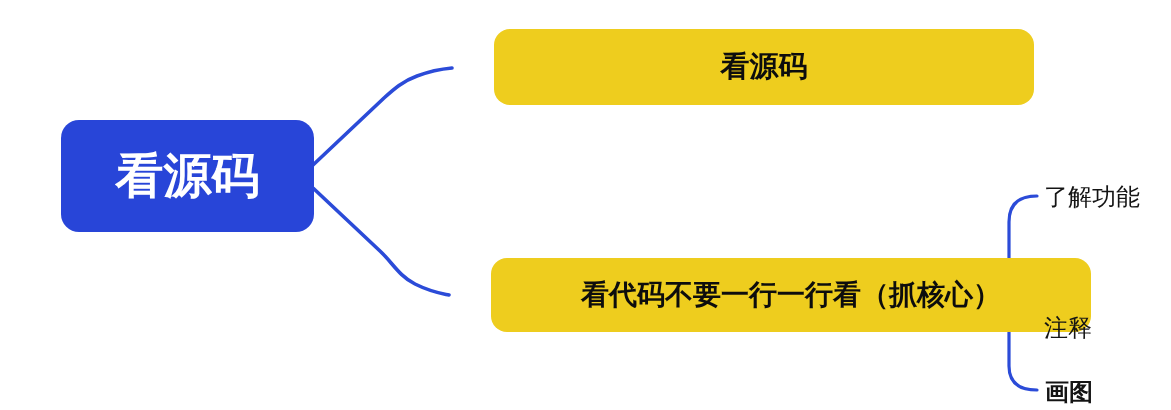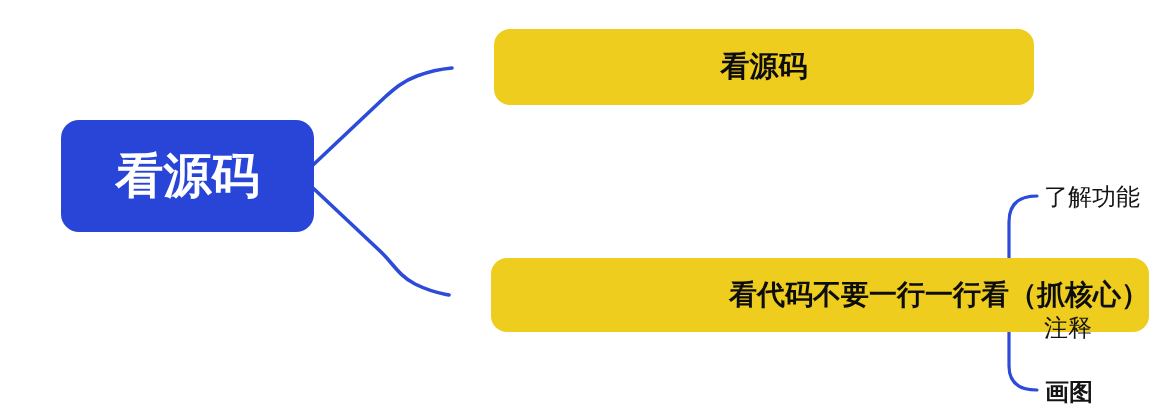--- a/index.html
+++ b/index.html
@@ -60,23 +60,22 @@
     color: var(--branch-text);
     font-weight: 700;
   }
   .node.branch.top {
     left: 450px; top: 29px;
     width: 540px; height: 76px;
     font-size: 29px;
   }
   .node.branch.bottom {
     left: 447px; top: 258px;
-    width: 658px; height: 74px;
+    width: 600px; height: 74px;
     font-size: 28px;
-    justify-content: flex-end;
   }
   .leaf {
     position: absolute;
     transform: translateY(-50%);
     z-index: 1;
     color: var(--leaf-text);
     font-size: 24px;
     font-weight: 400;
     white-space: nowrap;
     cursor: pointer;

